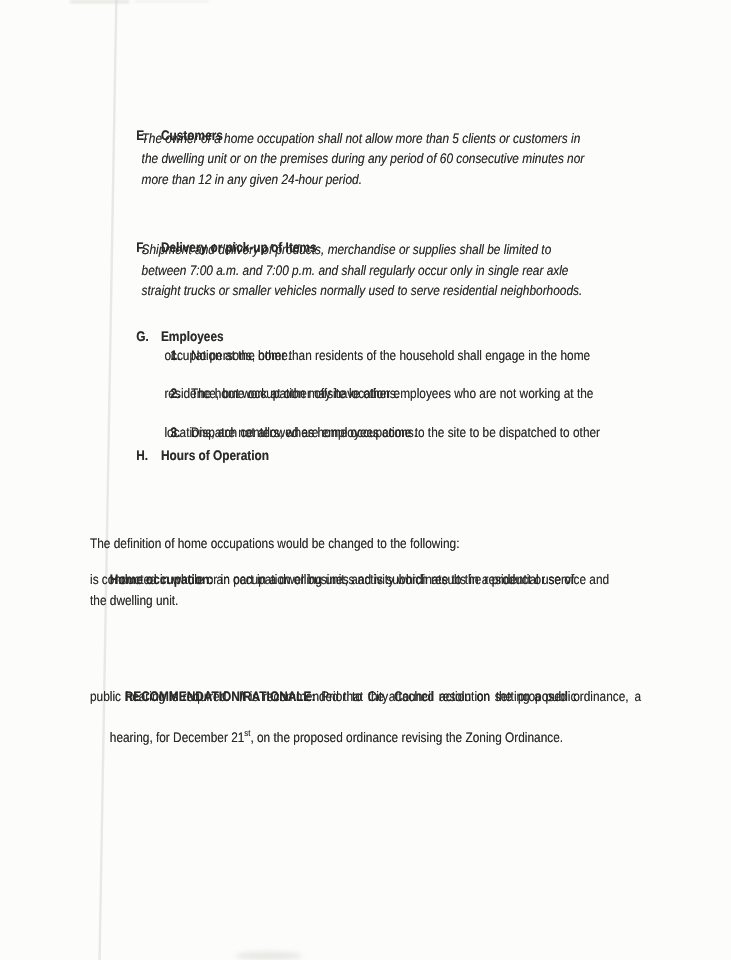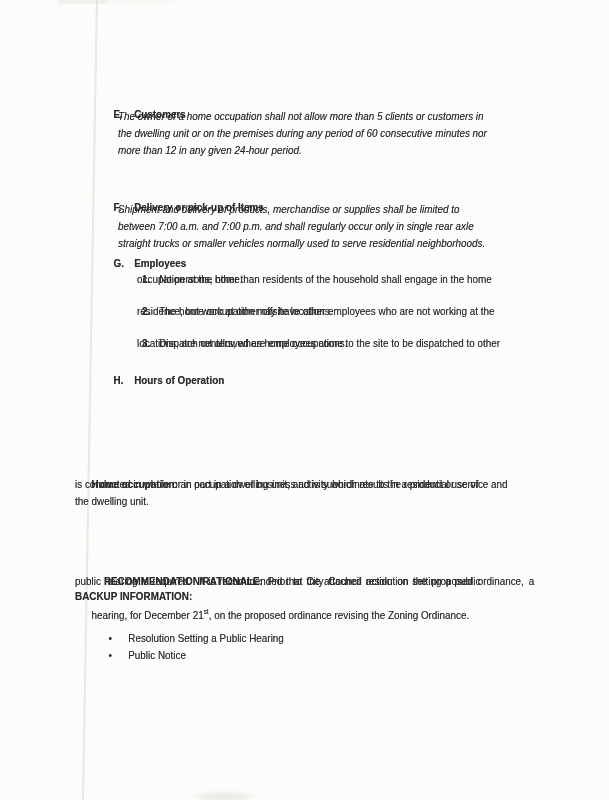--- a/index.html
+++ b/index.html
@@ -73,21 +73,21 @@
     <div class="h line">
       <span class="letter">F.</span><span>Delivery or pick-up of Items</span>
     </div>
     <div class="body">
       <div class="line">Shipment and delivery of products, merchandise or supplies shall be limited to</div>
       <div class="line">between 7:00 a.m. and 7:00 p.m. and shall regularly occur only in single rear axle</div>
       <div class="line">straight trucks or smaller vehicles normally used to serve residential neighborhoods.</div>
     </div>
   </section>
 
-  <section class="sec glist" style="top:238px">
+  <section class="sec glist" style="top:256px">
     <div class="h line">
       <span class="letter">G.</span><span>Employees</span>
     </div>
     <div>
       <div class="line item-line">
         <span class="num">1.</span><span>No persons, other than residents of the household shall engage in the home</span>
       </div>
       <div class="line item-line item-cont">occupation at the home.</div>
       <div class="line item-line">
         <span class="num">2.</span><span>The home occupation may have other employees who are not working at the</span>
@@ -99,45 +99,37 @@
       <div class="line item-line item-cont">locations, are not allowed as home occupations.</div>
     </div>
   </section>
 
   <section class="sec" style="top:355px">
     <div class="h line" style="margin-bottom:0">
       <span class="letter">H.</span><span>Hours of Operation</span>
     </div>
   </section>
 
+  <div class="para" style="top:446px">
+    <div class="line">The definition of home occupations would be changed to the following:</div>
+  </div>
 
   <div class="para" style="top:459px">
     <div class="line">
       <span class="bold">Home occupation:</span><span> an occupation or business activity which results in a product or service and</span>
     </div>
     <div class="line">is conducted in whole or in part in a dwelling unit, and is subordinate to the residential use of</div>
     <div class="line">the dwelling unit.</div>
   </div>
 
   <div class="para" style="top:556px">
     <div class="line js1">
       <span class="bold">RECOMMENDATION/RATIONALE:</span><span> Prior to City Council action on the proposed ordinance, a</span>
     </div>
     <div class="line js2">public hearing is required.  It is recommended that the attached resolution setting a public</div>
     <div class="line">
       <span>hearing, for December 21</span><sup>st</sup><span>, on the proposed ordinance revising the Zoning Ordinance.</span>
     </div>
   </div>
 
-  <div class="para" style="top:588px">
-    <div class="line bold">BACKUP INFORMATION:</div>
-  </div>
 
-  <div class="para" style="top:613px">
-    <div class="line bullet-line">
-      <span class="dot">•</span><span>Resolution Setting a Public Hearing</span>
-    </div>
-    <div class="line bullet-line">
-      <span class="dot">•</span><span>Public Notice</span>
-    </div>
-  </div>
 
 </div>
 
 </body></html>

